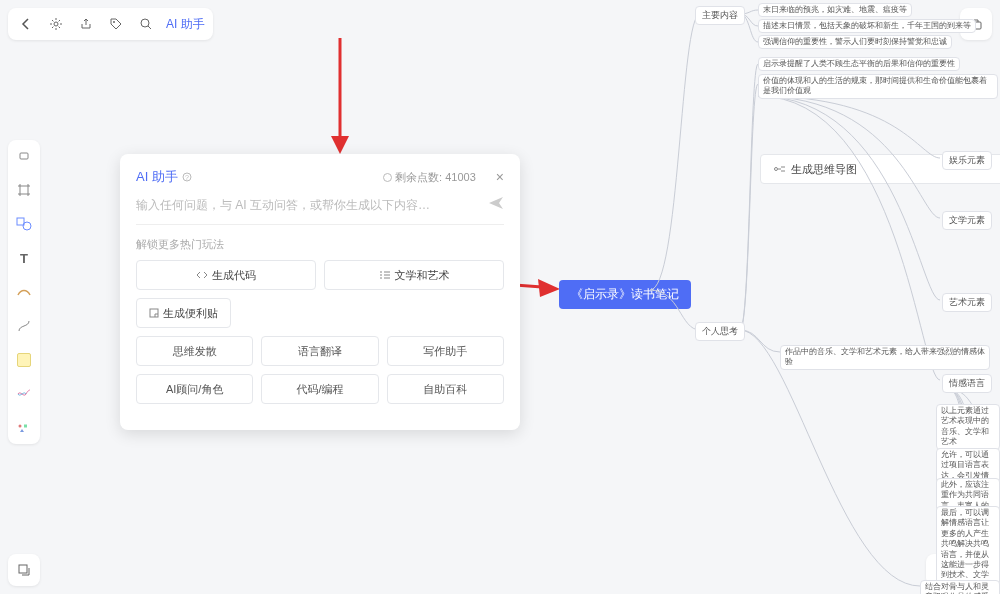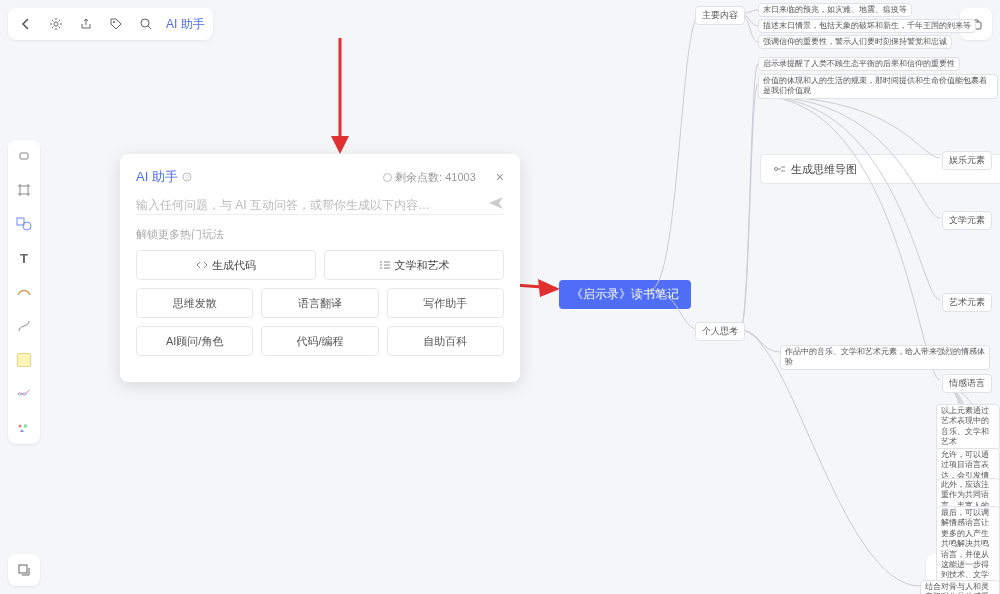--- a/index.html
+++ b/index.html
@@ -24,21 +24,21 @@
 
 .bottom-left { position: absolute; left: 8px; bottom: 8px; width: 32px; height: 32px; background: #fff; border-radius: 8px; box-shadow: 0 1px 3px rgba(0,0,0,0.08); display: flex; align-items: center; justify-content: center; color: #555; }
 
 .bottom-right { position: absolute; right: 8px; bottom: 8px; height: 32px; background: #fff; border-radius: 8px; box-shadow: 0 1px 3px rgba(0,0,0,0.08); display: flex; align-items: center; gap: 14px; padding: 0 12px; color: #666; }
 
 
 .ai-panel { position: absolute; left: 120px; top: 154px; width: 400px; background: #fff; border-radius: 8px; box-shadow: 0 4px 16px rgba(0,0,0,0.12); padding: 14px 16px 18px; }
 .ai-panel .header { display: flex; align-items: center; justify-content: space-between; margin-bottom: 10px; }
 .ai-panel .header .title { color: #4f6df5; font-size: 13px; font-weight: 500; display: flex; align-items: center; gap: 4px; }
 .ai-panel .header .right { display: flex; align-items: center; gap: 20px; color: #999; font-size: 11px; }
-.ai-panel .input-row { display: flex; align-items: center; gap: 10px; border-bottom: 1px solid #eee; margin-bottom: 12px; }
+.ai-panel .input-row { display: flex; align-items: center; gap: 10px; border-bottom: 1px solid #eee; padding-bottom: 10px; margin-bottom: 12px; }
 .ai-panel .input-row input { flex: 1; border: none; outline: none; font-size: 12px; color: #333; }
 .ai-panel .input-row input::placeholder { color: #bbb; }
 .ai-panel .send { color: #bbb; cursor: pointer; }
 .ai-panel .section-label { color: #aaa; font-size: 11px; margin-bottom: 8px; }
 .ai-panel .chip-row { display: flex; gap: 8px; margin-bottom: 8px; }
 .ai-panel .chip { flex: 1; height: 30px; background: #fff; border: 1px solid #e5e7eb; border-radius: 4px; display: flex; align-items: center; justify-content: center; gap: 4px; font-size: 11px; color: #444; cursor: pointer; }
 .ai-panel .chip.mindmap { flex: 0 0 auto; padding: 0 12px; justify-content: flex-start; }
 .ai-panel .chip.small { flex: 0 0 auto; padding: 0 12px; }
 .ai-panel .prompt-grid .row { display: flex; gap: 8px; margin-bottom: 8px; }
 .ai-panel .prompt-chip { flex: 1; height: 30px; border: 1px solid #e5e7eb; border-radius: 4px; display: flex; align-items: center; justify-content: center; font-size: 11px; color: #555; cursor: pointer; }
@@ -216,20 +216,29 @@
         </svg>
       <span>生成代码</span>
     </div>
     <div class="chip">
       <svg width="12" height="10" viewBox="0 0 12 10">
           <path d="M1 2h2M5 2h6M1 5h2M5 5h6M1 8h2M5 8h6" stroke="#888"></path>
         </svg>
       <span>文学和艺术</span>
     </div>
   </div>
+  <div class="chip-row">
+    <div class="chip small">
+      <svg width="10" height="10" viewBox="0 0 10 10">
+          <rect x="1" y="1" width="8" height="8" stroke="#888" fill="none"></rect>
+          <path d="M6 9V6h3" stroke="#888" fill="none"></path>
+        </svg>
+      <span>生成便利贴</span>
+    </div>
+  </div>
   <div class="prompt-grid">
     <div class="row">
       <div class="prompt-chip">思维发散</div>
       <div class="prompt-chip">语言翻译</div>
       <div class="prompt-chip">写作助手</div>
     </div>
     <div class="row">
       <div class="prompt-chip">AI顾问/角色</div>
       <div class="prompt-chip">代码/编程</div>
       <div class="prompt-chip">自助百科</div>

